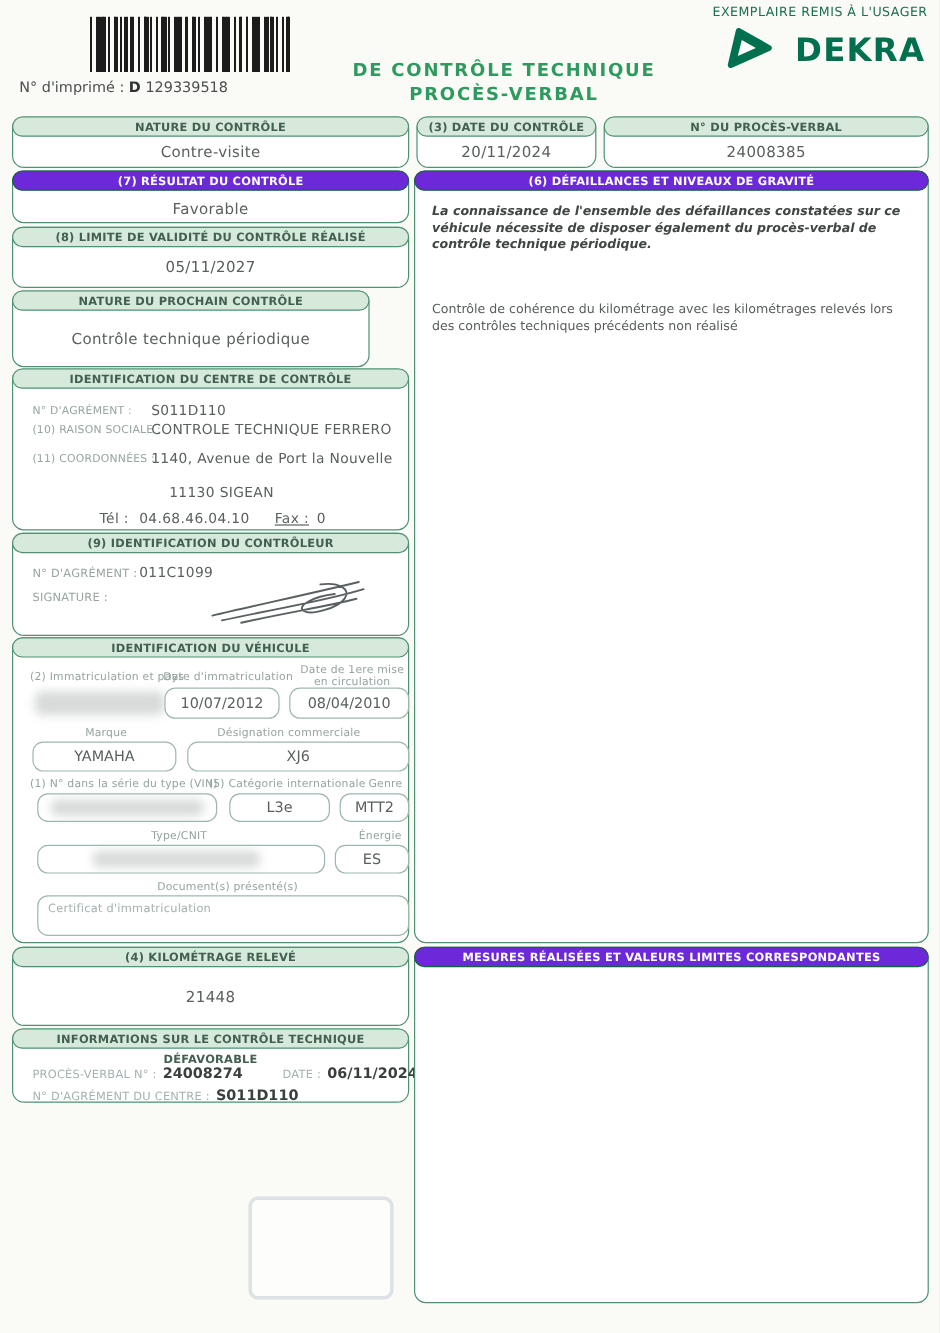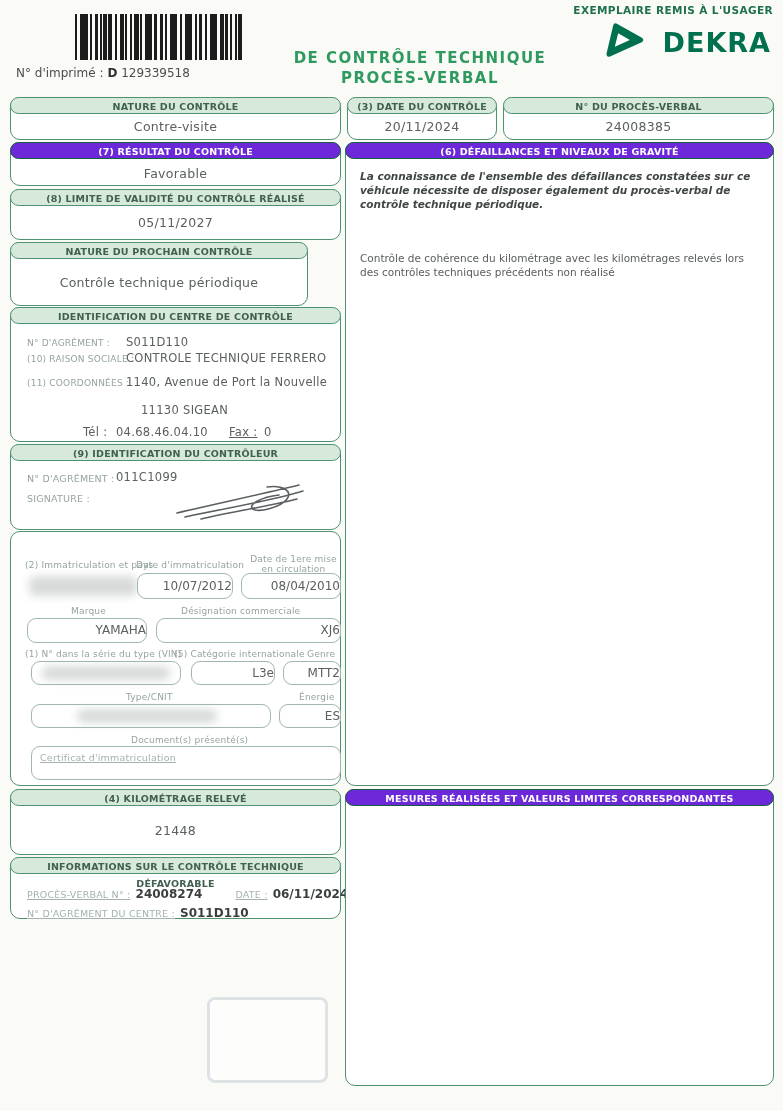--- a/index.html
+++ b/index.html
@@ -10,35 +10,35 @@
   
   .barcode{left:75px;top:14px;width:170px;height:46px;
     background-image:
       repeating-linear-gradient(90deg,#1c1c1c 0 2px,rgba(0,0,0,0) 2px 5px),
       repeating-linear-gradient(90deg,rgba(0,0,0,0) 0 7px,#1c1c1c 7px 10px,rgba(0,0,0,0) 10px 13px),
       repeating-linear-gradient(90deg,rgba(0,0,0,0) 0 11px,#1c1c1c 11px 13px,rgba(0,0,0,0) 13px 17px);}
   .printnum{left:16px;top:66px;font-size:12px;color:#4a4f4e;}
   .printnum b{color:#2f3433;}
   .doc-title{left:255px;top:48px;width:330px;text-align:center;color:#2f9a5f;
     font-weight:bold;letter-spacing:1.5px;font-size:15px;line-height:20px;}
-  .copy-label{right:10px;top:4px;font-size:10.5px;font-weight:bold;color:#1e6f4e;letter-spacing:.4px;}
+  .copy-label{right:10px;top:4px;font-size:10.5px;font-weight:normal;color:#1e6f4e;letter-spacing:.4px;}
   .dekra{right:12px;top:22px;display:flex;align-items:flex-end;gap:19px;}
   .dekra-word{color:#00704e;font-weight:bold;font-size:27px;letter-spacing:1px;}
 
   
   .sec{position:absolute;border:1px solid #4f9173;border-radius:10px;background:#fff;box-sizing:border-box;}
   .sec-head{position:relative;margin:-1px -1px 0 -1px;height:17px;line-height:17px;text-align:center;
     background:#d7e9da;border:1px solid #4f9173;border-radius:9px;
     font-size:9.5px;font-weight:bold;color:#41604f;letter-spacing:.2px;box-sizing:border-box;}
   .sec-head.dark{background:#6d28d9;color:#ffffff;border-color:#15603e;}
   .val{color:#5a605e;font-size:12.5px;text-align:center;letter-spacing:.3px;}
-  .faint{color:#a3b2ac;font-size:9.5px;letter-spacing:.2px;text-decoration:underline;}
+  .faint{color:#a3b2ac;font-size:9.5px;letter-spacing:.2px;}
   .pv-val{color:#3a3f3e;font-weight:bold;font-size:12px;}
   .pill{position:absolute;border:1px solid #9fb8ab;border-radius:9px;background:#fff;
-    box-sizing:border-box;text-align:right;color:#5a605e;font-size:12px;}
+    box-sizing:border-box;text-align:center;color:#5a605e;font-size:12px;}
   .blur-redact{position:absolute;background:#b9bdbd;filter:blur(4px);border-radius:6px;opacity:.55;}
   .lbl{position:absolute;font-size:9px;color:#95a49e;letter-spacing:.2px;}
   .notice{font-size:10.5px;font-weight:bold;font-style:italic;color:#3f4644;line-height:14px;}
   .remark{font-size:10.5px;color:#585e5c;line-height:14px;}
   .sticker{left:207px;top:997px;width:115px;height:80px;border:3px solid #dde2e4;border-radius:8px;background:#fdfdfc;}
 </style>
 </head>
 <body>
 
 <div class="page">
@@ -109,20 +109,21 @@
     <div class="sec-head">(9) IDENTIFICATION DU CONTRÔLEUR</div>
     <div class="lbl" style="left:16px;top:28px;font-size:9.5px;">N° D'AGRÉMENT :</div>
     <div class="val" style="position:absolute;left:105px;top:25px;text-align:left;font-size:11.5px;">011C1099</div>
     <div class="lbl" style="left:16px;top:48px;font-size:9.5px;">SIGNATURE :</div>
     <svg style="position:absolute;left:160px;top:30px;" width="140" height="50" viewBox="0 0 140 50">
       <path d="M6 38 C 40 30, 95 18, 128 10 M14 42 C 55 33, 100 26, 132 16 M30 44 C 65 36, 104 30, 126 24 M96 12 C 112 10, 122 16, 116 24 C 110 32, 88 38, 82 34 C 76 30, 90 22, 108 20" fill="none" stroke="#5a6062" stroke-width="1.6" stroke-linecap="round"></path>
     </svg>
   </div>
 
   <div class="sec" style="left:10px;top:531px;width:331px;height:255px;">
+    <div class="sec-head">IDENTIFICATION DU VÉHICULE</div>
     <div class="lbl" style="left:14px;top:28px;">(2) Immatriculation et pays</div>
     <div class="lbl" style="left:125px;top:28px;">Date d'immatriculation</div>
     <div class="lbl" style="left:235px;top:22px;width:95px;text-align:center;">Date de 1ere mise en circulation</div>
     <div class="blur-redact" style="left:18px;top:44px;width:108px;height:20px;"></div>
     <div class="pill" style="left:126px;top:41px;width:96px;height:26px;line-height:24px;">10/07/2012</div>
     <div class="pill" style="left:230px;top:41px;width:100px;height:26px;line-height:24px;">08/04/2010</div>
     <div class="lbl" style="left:60px;top:74px;">Marque</div>
     <div class="lbl" style="left:170px;top:74px;">Désignation commerciale</div>
     <div class="pill" style="left:16px;top:86px;width:120px;height:25px;line-height:23px;">YAMAHA</div>
     <div class="pill" style="left:145px;top:86px;width:185px;height:25px;line-height:23px;">XJ6</div>

